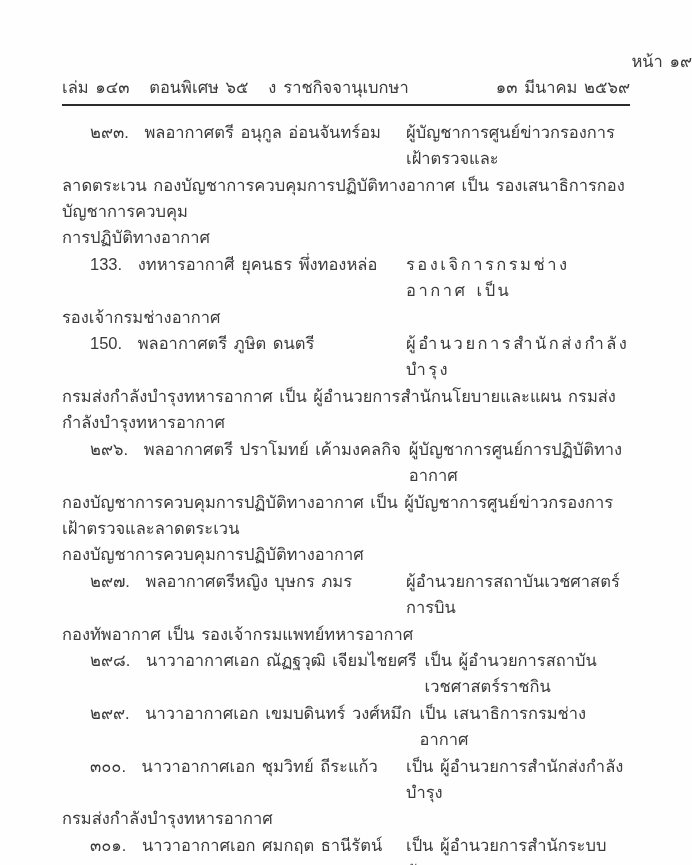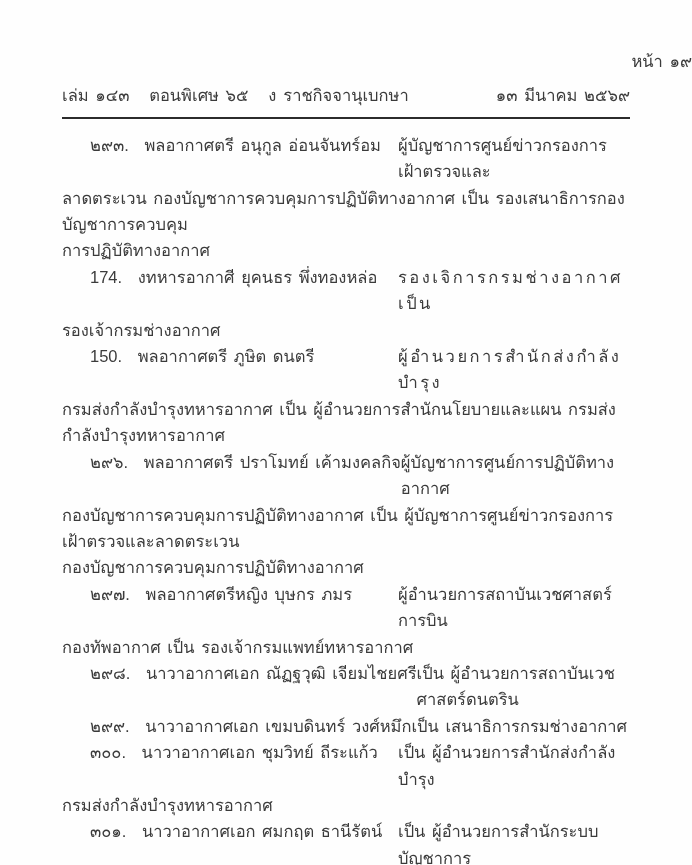--- a/index.html
+++ b/index.html
@@ -19,33 +19,33 @@
     color: #3b3b3b;
     word-spacing: 2px;
   }
   .header { padding-top: 48px; }
   .page-num {
     text-align: right;
   }
   .masthead {
     display: flex;
     align-items: flex-end;
-    margin: 8px 62px;
+    margin: 0 62px;
   }
   .masthead .left  { flex: 1 1 0; text-align: left;  white-space: pre; }
   .masthead .mid   { flex: 0 0 auto; text-align: center; }
   .masthead .right { flex: 1 1 0; text-align: right; white-space: pre; }
   .rule {
     margin: 3px 62px 0 62px;
     border: none;
     border-top: 2px solid #2b2b2b;
     height: 0;
   }
   .content { margin: 13px 62px 0 62px; }
-  .entry-first { display: flex; }
+  .entry-first { display: flex; gap: 8px; }
   .entry-left {
     flex: 0 0 auto;
     min-width: 336px;
     box-sizing: border-box;
     padding-left: 28px;
     white-space: nowrap;
   }
   .entry-num { margin-right: 9px; }
   .entry-right { flex: 1 1 auto; }
   .entry-right.spread { letter-spacing: 2.5px; }
@@ -75,21 +75,21 @@
         </span>
         <span class="entry-right">ผู้บัญชาการศูนย์ข่าวกรองการเฝ้าตรวจและ</span>
       </div>
     <div class="cont">ลาดตระเวน กองบัญชาการควบคุมการปฏิบัติทางอากาศ เป็น รองเสนาธิการกองบัญชาการควบคุม</div>
         <div class="cont">การปฏิบัติทางอากาศ</div>
       </div>
 
     <div class="entry">
       <div class="entry-first">
         <span class="entry-left">
-          <span class="entry-num">174.</span>
+          <span class="entry-num">133.</span>
           <span class="entry-name">งทหารอากาศี ยุคนธร พึ่งทองหล่อ</span>
         </span>
         <span class="entry-right spread">รองเจิการกรมช่างอากาศ เป็น</span>
       </div>
     <div class="cont">รองเจ้ากรมช่างอากาศ</div>
       </div>
 
     <div class="entry">
       <div class="entry-first">
         <span class="entry-left">
@@ -123,21 +123,21 @@
       </div>
     <div class="cont">กองทัพอากาศ เป็น รองเจ้ากรมแพทย์ทหารอากาศ</div>
       </div>
 
     <div class="entry">
       <div class="entry-first">
         <span class="entry-left">
           <span class="entry-num">๒๙๘.</span>
           <span class="entry-name">นาวาอากาศเอก ณัฏฐวุฒิ เจียมไชยศรี</span>
         </span>
-        <span class="entry-right">เป็น ผู้อำนวยการสถาบันเวชศาสตร์ดนตริน</span>
+        <span class="entry-right">เป็น ผู้อำนวยการสถาบันเวชศาสตร์ราชกิน</span>
       </div>
       </div>
 
     <div class="entry">
       <div class="entry-first">
         <span class="entry-left">
           <span class="entry-num">๒๙๙.</span>
           <span class="entry-name">นาวาอากาศเอก เขมบดินทร์ วงศ์หมึก</span>
         </span>
         <span class="entry-right">เป็น เสนาธิการกรมช่างอากาศ</span>

